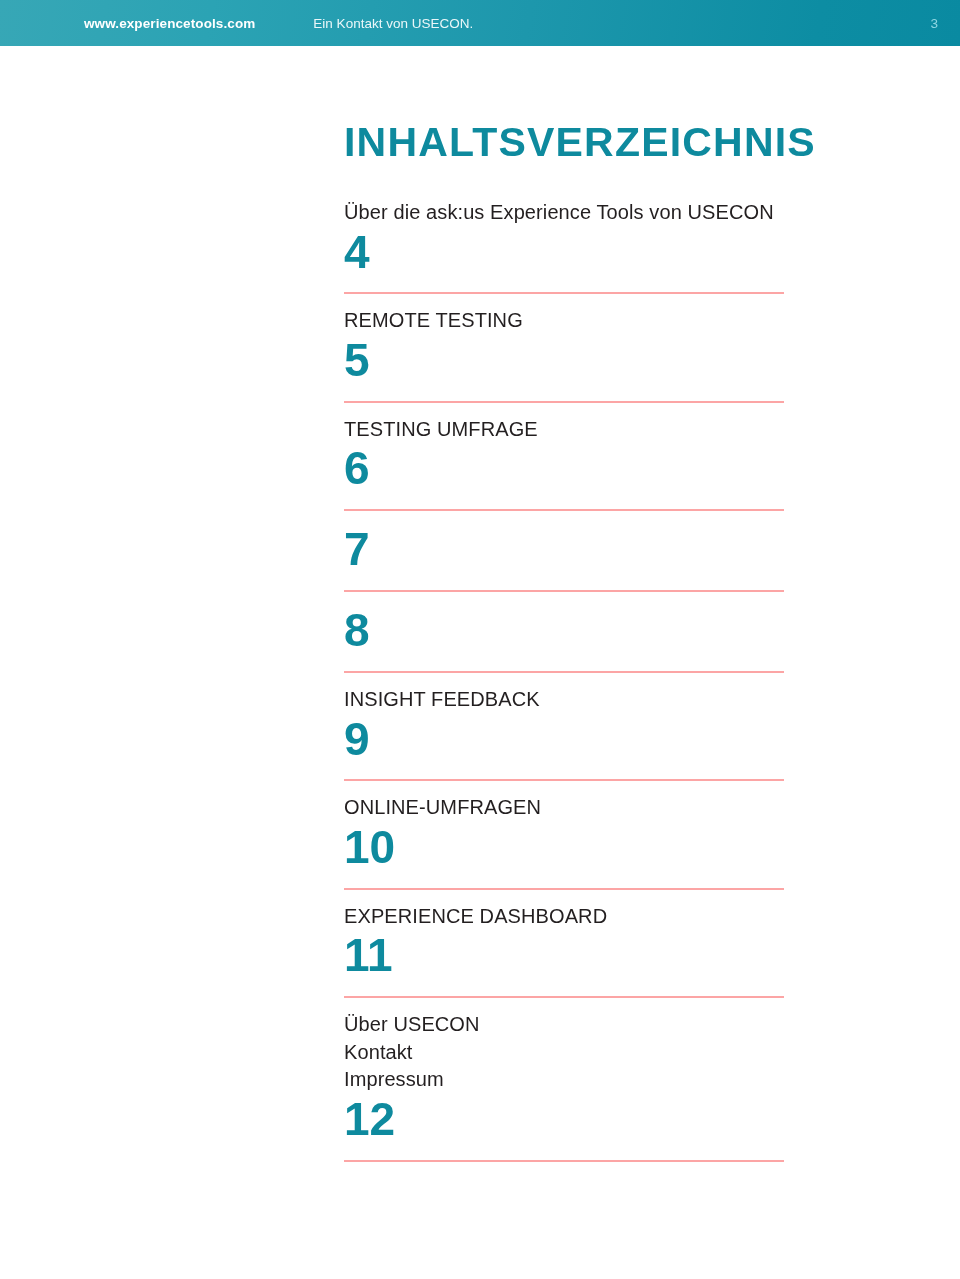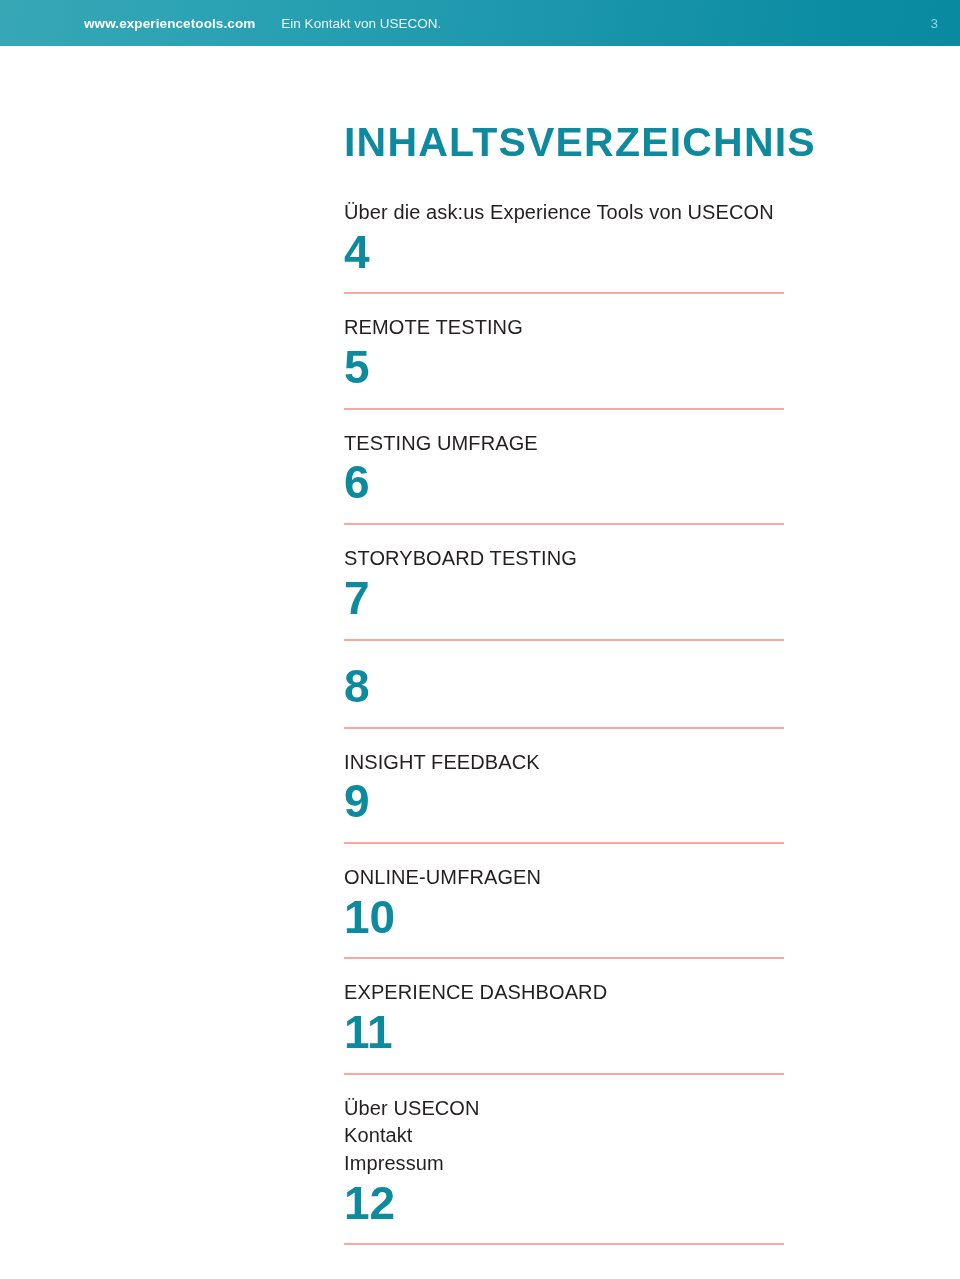--- a/index.html
+++ b/index.html
@@ -22,20 +22,21 @@
     position: absolute;
     top: 0;
     left: 0;
     width: 960px;
     height: 46px;
     background: linear-gradient(100deg, #37a7b6 0%, #2ba3b4 22%, #1d97ac 55%, #0d8da3 85%, #0a8aa1 100%);
     display: flex;
     align-items: center;
     box-sizing: border-box;
     padding: 0 22px 0 84px;
+    gap: 32px;
   }
   .header-site {
     color: #ffffff;
     font-size: 13.5px;
     font-weight: bold;
     letter-spacing: 0.1px;
     white-space: nowrap;
   }
   .header-tagline {
     color: #eaf7f9;
@@ -79,21 +80,21 @@
     padding: 0;
   }
   .toc-entry {
     border-bottom: 2px solid #fca5a5;
     padding: 0 0 16px 0;
   }
   .toc-entry:first-child {
     padding-top: 0;
   }
   .toc-entry + .toc-entry {
-    padding-top: 20px;
+    padding-top: 13px;
   }
   .entry-labels {
     margin: 0;
     padding: 0;
   }
   .entry-label {
     font-size: 20px;
     font-weight: normal;
     line-height: 1.38;
     color: #231f20;
@@ -136,23 +137,20 @@
         </div>
         <div class="entry-page">5</div>
       </li>
       <li class="toc-entry">
         <div class="entry-labels">
           <div class="entry-label">TESTING UMFRAGE</div>
         </div>
         <div class="entry-page">6</div>
       </li>
       <li class="toc-entry">
-        <div class="entry-labels">
-          <div class="entry-label">STORYBOARD TESTING</div>
-        </div>
         <div class="entry-page">7</div>
       </li>
       <li class="toc-entry">
         <div class="entry-page">8</div>
       </li>
       <li class="toc-entry">
         <div class="entry-labels">
           <div class="entry-label">INSIGHT FEEDBACK</div>
         </div>
         <div class="entry-page">9</div>

